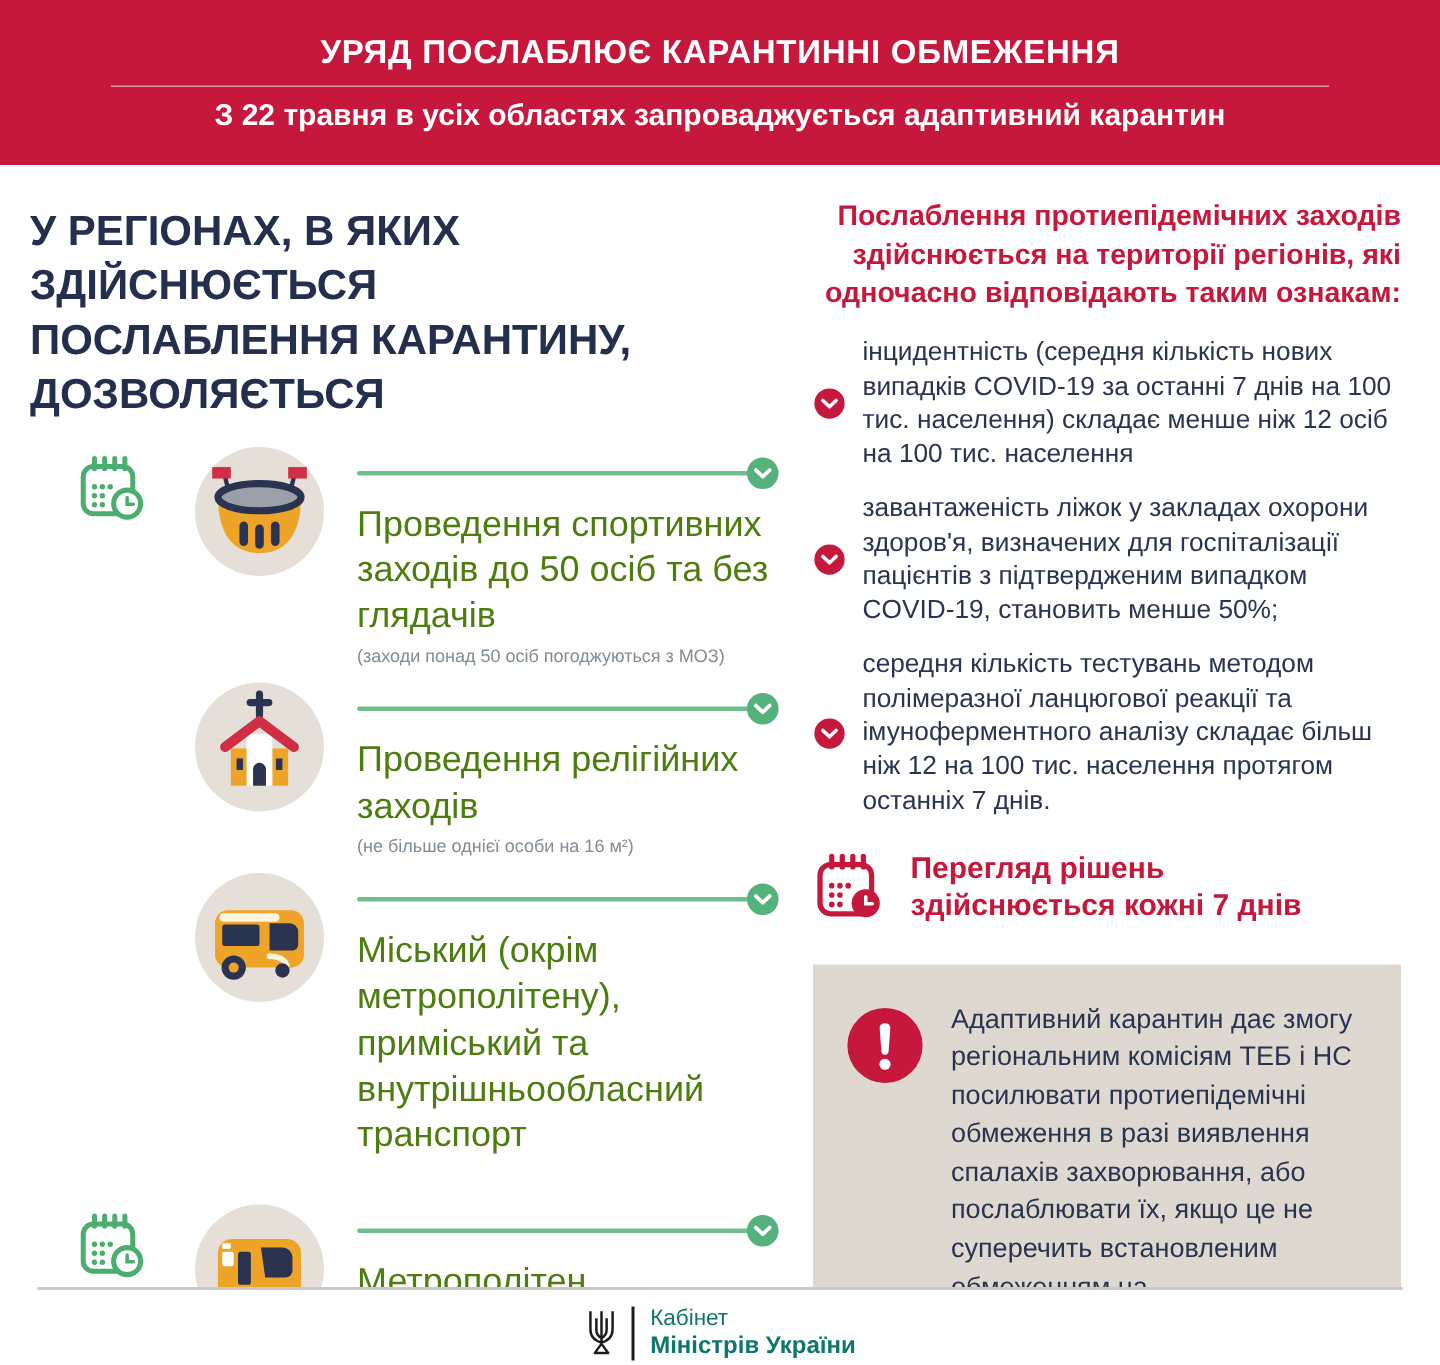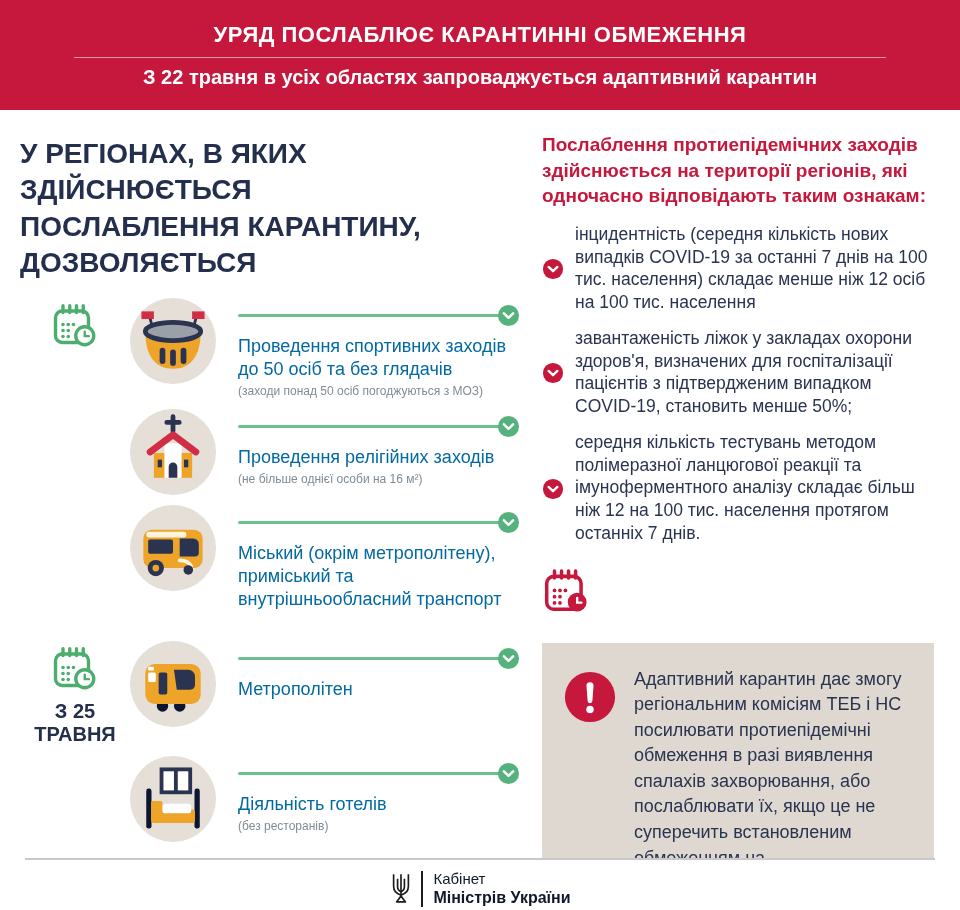--- a/index.html
+++ b/index.html
@@ -23,42 +23,42 @@
 
   .item{display:flex;align-items:flex-start;margin-bottom:10px;}
   .item.group-gap{margin-top:30px;}
   .date-col{width:110px;flex-shrink:0;text-align:center;padding-top:4px;color:#4cae6e;}
   .date-text{color:#242e4d;font-size:20px;font-weight:bold;line-height:1.15;margin-top:3px;}
   .icon-circle{width:86px;height:86px;border-radius:50%;background:#e5dfd8;flex-shrink:0;
                display:flex;align-items:center;justify-content:center;}
   .item-body{flex:1;padding-left:22px;min-width:0;}
   .item-line{display:flex;align-items:center;height:23px;margin:6px 0 8px 0;}
   .gline{flex:1;height:3px;background:#6fbe8e;border-radius:2px;margin-right:-5px;}
-  .item-title{font-size:18px;color:#0369a1;line-height:1.28;}
+  .item-title{font-size:24px;color:#4d7c0f;line-height:1.28;}
   .item-sub{font-size:12px;color:#7f8c96;line-height:1.3;margin-top:3px;}
 
   
-  .right-heading{color:#c5183c;font-size:19px;font-weight:bold;line-height:1.35;margin:0 0 14px 0;}
+  .right-heading{color:#c5183c;font-size:19px;font-weight:bold;line-height:1.35;margin:0 0 14px 0;text-align:right;}
   .bullet{display:flex;align-items:center;margin-bottom:13px;}
   .bullet svg{flex-shrink:0;margin-top:2px;}
   .bullet-text{font-size:17.5px;color:#2a3350;line-height:1.3;padding-left:11px;}
   .review{display:flex;align-items:center;margin-top:22px;color:#c5183c;}
   .review-text{font-size:20px;font-weight:bold;line-height:1.25;padding-left:15px;max-width:270px;}
   .notice{background:#ded8d1;margin-top:26px;padding:24px 20px 24px 22px;display:flex;
           align-items:flex-start;box-sizing:border-box;}
   .notice svg{flex-shrink:0;margin-top:4px;}
   .notice-text{font-size:18px;color:#2a3350;line-height:1.42;padding-left:18px;}
 
   
   .footer{position:absolute;left:0;right:0;bottom:0;height:52px;background:#fff;}
   .footer .fhr{position:absolute;top:0;left:25px;right:25px;height:2px;background:#c9c9c9;}
   .footer-logo{position:absolute;top:12px;left:0;right:0;display:flex;align-items:center;
                justify-content:center;}
   .logo-bar{width:2px;height:36px;background:#1c1c1c;margin:0 10px 0 8px;}
-  .org{color:#0f172a;line-height:1.2;}
+  .org{color:#0f766e;line-height:1.2;}
   .org-l1{font-size:15px;}
   .org-l2{font-size:16px;font-weight:bold;}
 </style>
 </head>
 <body>
 
 <div class="page">
 
   <div class="header">
     <h1>УРЯД ПОСЛАБЛЮЄ КАРАНТИННІ ОБМЕЖЕННЯ</h1>
@@ -288,20 +288,21 @@
               <circle cx="23" cy="30" r="2.4"></circle>
               <circle cx="30" cy="30" r="2.4"></circle>
             <circle cx="16" cy="38" r="2.4"></circle>
               <circle cx="23" cy="38" r="2.4"></circle>
             <circle cx="16" cy="46" r="2.4"></circle>
               <circle cx="23" cy="46" r="2.4"></circle>
           </g>
           <circle cx="45" cy="45" r="12" fill="#c5183c"></circle>
           <path d="M45 39.5v6h5.5" fill="none" stroke="#fff" stroke-width="3" stroke-linecap="round"></path>
         </svg>
+        <div class="review-text">Перегляд рішень здійснюється кожні 7 днів</div>
       </div>
 
       <div class="notice">
         <svg viewBox="0 0 56 56" width="52" height="52">
           <circle cx="28" cy="28" r="27" fill="#c5183c"></circle>
           <path d="M28 12c2.6 0 4 1.6 3.8 4l-1.2 16a2.6 2.6 0 0 1-5.2 0l-1.2-16c-.2-2.4 1.2-4 3.8-4z" fill="#fff"></path>
           <circle cx="28" cy="41.5" r="4" fill="#fff"></circle>
         </svg>
         <div class="notice-text">Адаптивний карантин дає змогу регіональним комісіям ТЕБ і НС посилювати протиепідемічні обмеження в разі виявлення спалахів захворювання, або послаблювати їх, якщо це не суперечить встановленим обмеженням на загальнонаціональному рівні.</div>
       </div>

